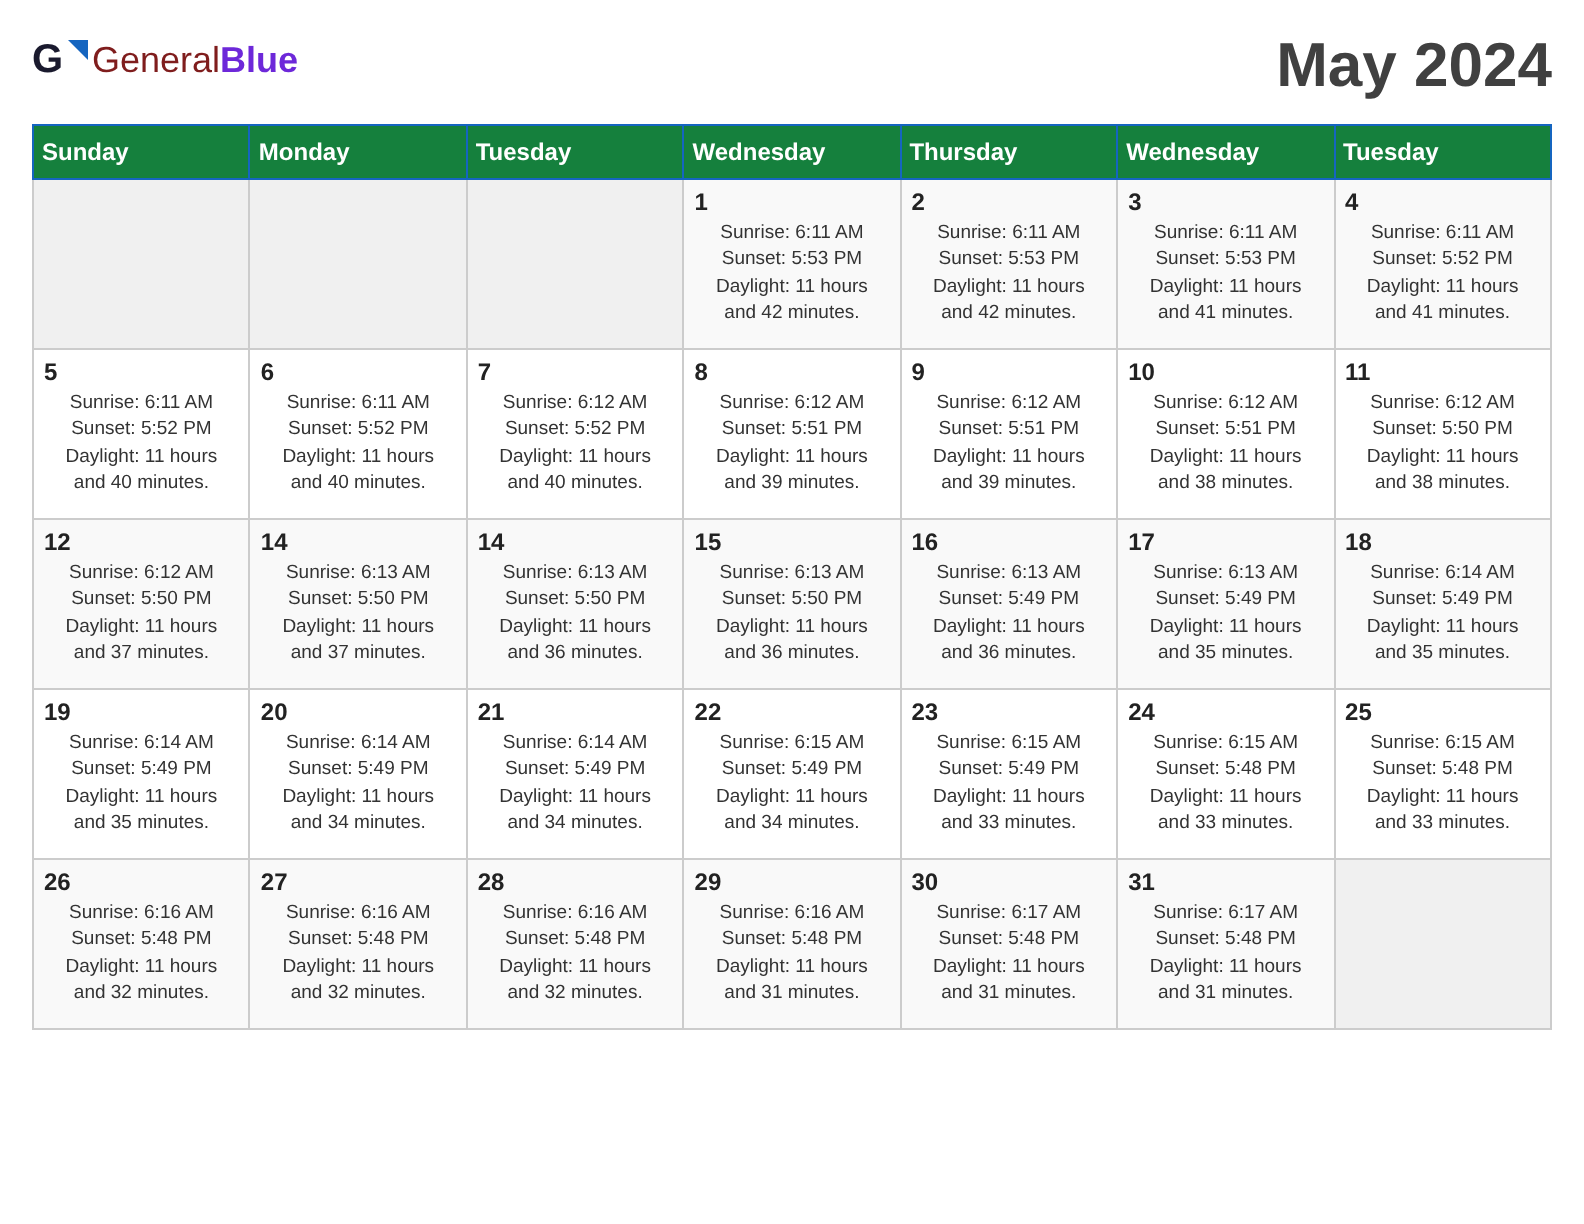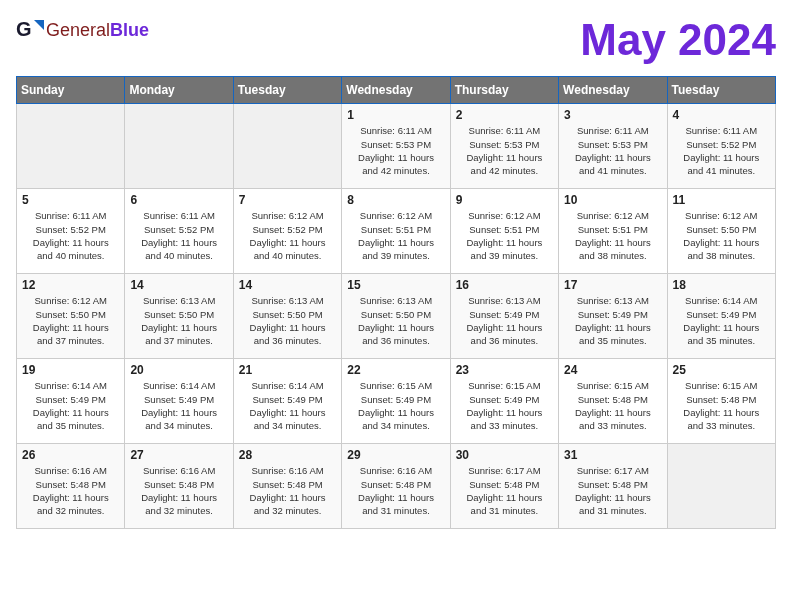--- a/index.html
+++ b/index.html
@@ -32,37 +32,37 @@
     }
     .logo-icon {
       width: 28px;
       height: 28px;
       margin-right: 2px;
     }
     .title-block {
       text-align: right;
     }
     .month-title {
-      font-size: 44px;
-      font-weight: bold;
-      color: #6d28d9;
+      font-size: 31px;
+      font-weight: bold;
+      color: #404040;
       line-height: 1.1;
       text-align: center;
     }
     .location-title {
       font-size: 16px;
       color: #333;
     }
     table {
       width: 100%;
       border-collapse: collapse;
       table-layout: fixed;
     }
     thead tr th {
-      background-color: #737373;
+      background-color: #15803d;
       color: #fff;
       font-size: 12px;
       font-weight: bold;
       padding: 6px 4px;
       text-align: left;
       border: 1px solid #1565c0;
     }
     tbody tr td {
       border: 1px solid #ccc;
       vertical-align: top;

